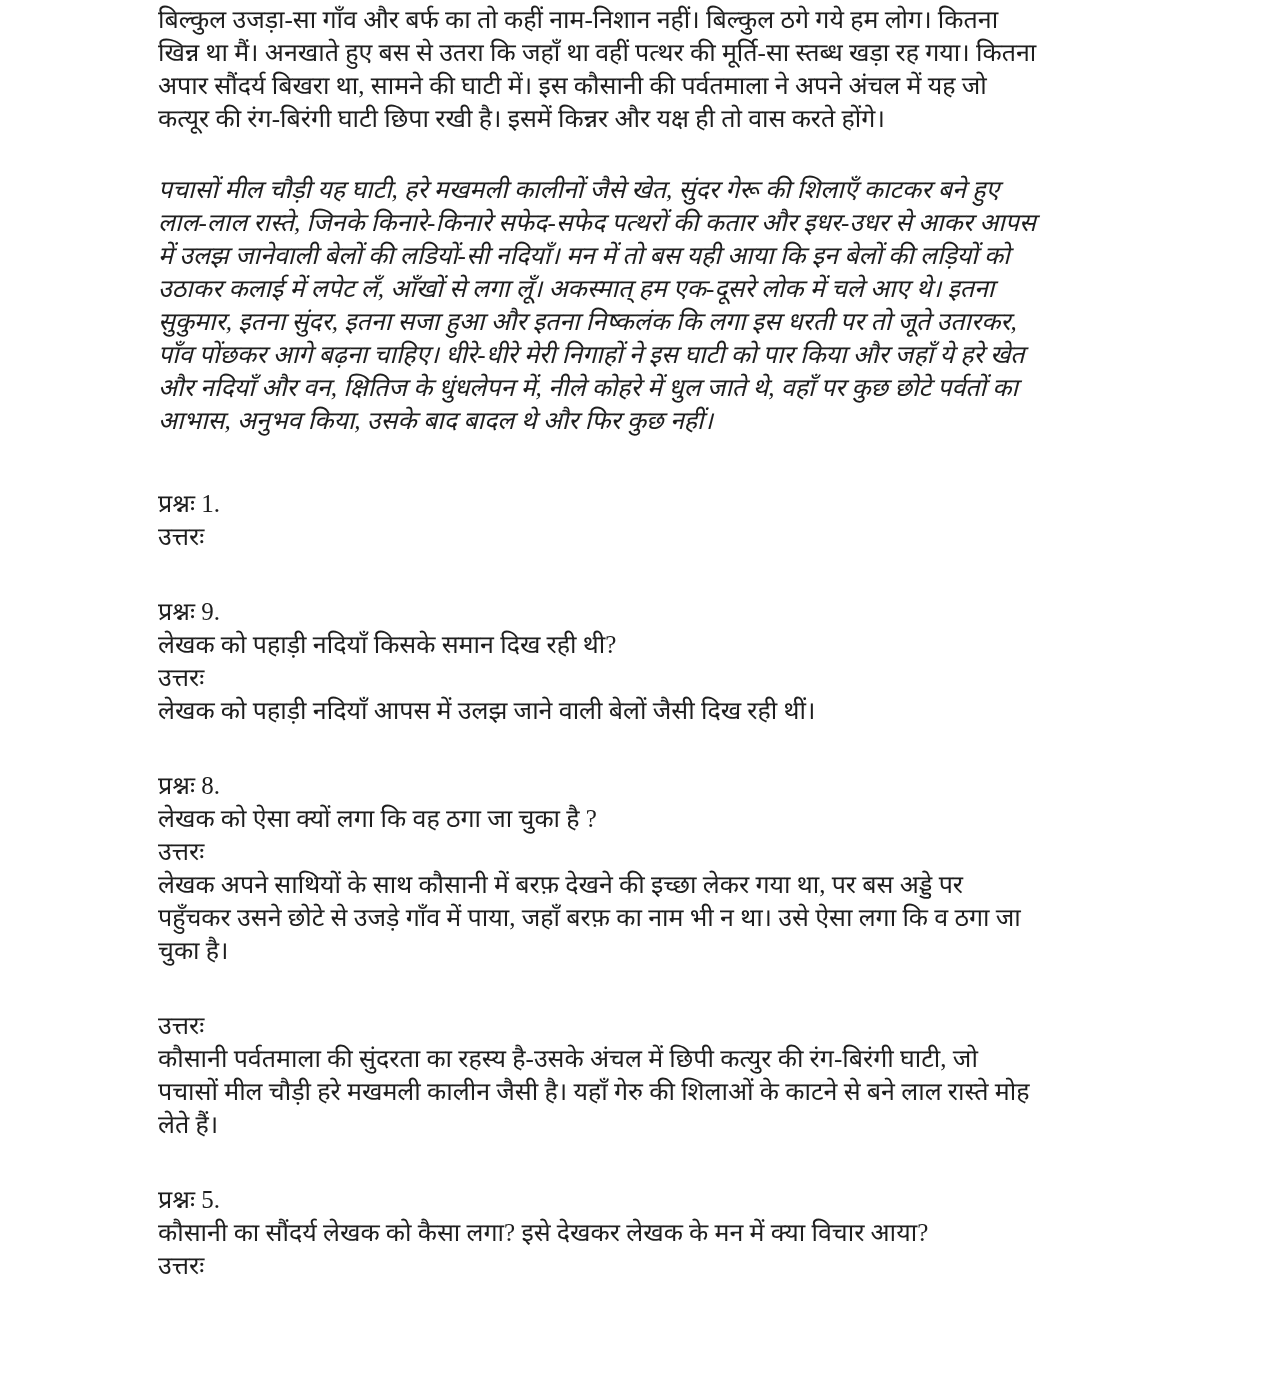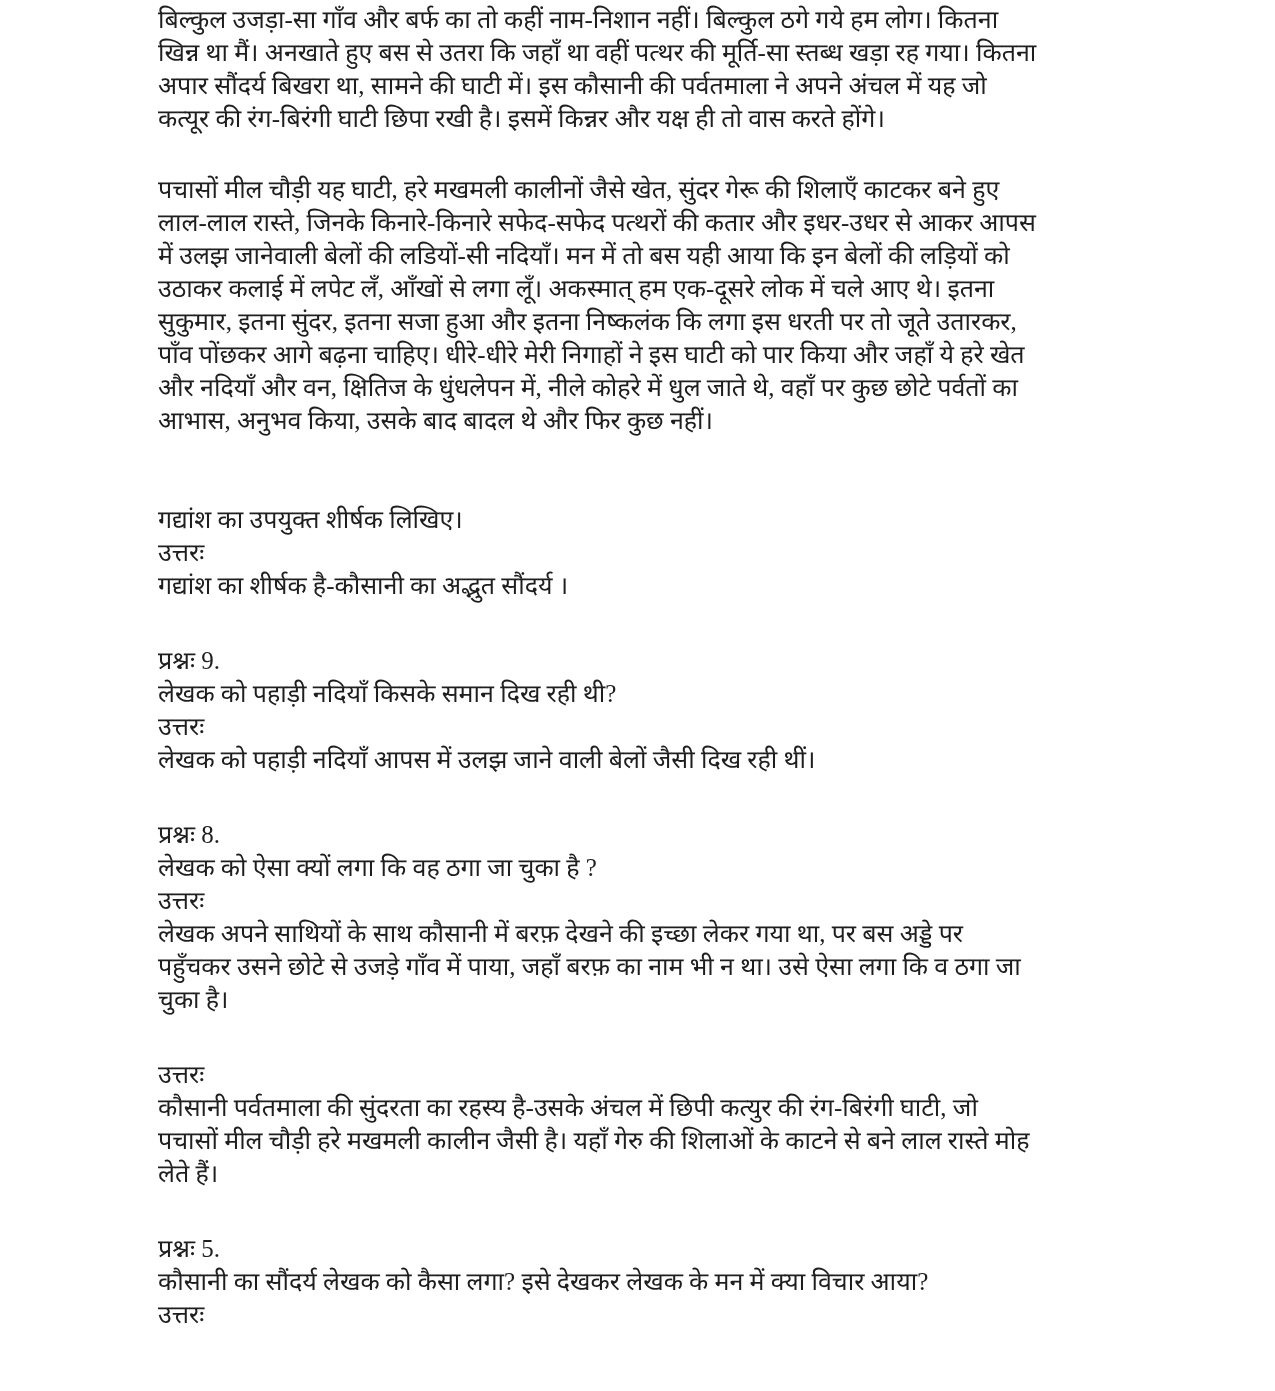--- a/index.html
+++ b/index.html
@@ -21,21 +21,22 @@
     color: #1e1e1e;
     font-size: 25px;
     line-height: 33px;
     font-weight: 400;
     text-align: left;
   }
   .para {
     margin: 0 0 38px 0;
   }
   .para.last-para {
-    margin-bottom: 66px;
+    margin-bottom: 50px;
+    font-style: italic;
   }
   .qa-block {
     margin: 0 0 42px 0;
   }
   .qa-block:last-child {
     margin-bottom: 11px;
   }
   .line {
     margin: 0;
   }
@@ -43,23 +44,22 @@
 </head>
 <body>
 
 <div class="content">
 
   <p class="para">बिल्कुल उजड़ा-सा गाँव और बर्फ का तो कहीं नाम-निशान नहीं। बिल्कुल ठगे गये हम लोग। कितना खिन्न था मैं। अनखाते हुए बस से उतरा कि जहाँ था वहीं पत्थर की मूर्ति-सा स्तब्ध खड़ा रह गया। कितना अपार सौंदर्य बिखरा था, सामने की घाटी में। इस कौसानी की पर्वतमाला ने अपने अंचल में यह जो कत्यूर की रंग-बिरंगी घाटी छिपा रखी है। इसमें किन्नर और यक्ष ही तो वास करते होंगे।</p>
 
   <p class="para last-para">पचासों मील चौड़ी यह घाटी, हरे मखमली कालीनों जैसे खेत, सुंदर गेरू की शिलाएँ काटकर बने हुए लाल-लाल रास्ते, जिनके किनारे-किनारे सफेद-सफेद पत्थरों की कतार और इधर-उधर से आकर आपस में उलझ जानेवाली बेलों की लडियों-सी नदियाँ। मन में तो बस यही आया कि इन बेलों की लड़ियों को उठाकर कलाई में लपेट लँ, आँखों से लगा लूँ। अकस्मात् हम एक-दूसरे लोक में चले आए थे। इतना सुकुमार, इतना सुंदर, इतना सजा हुआ और इतना निष्कलंक कि लगा इस धरती पर तो जूते उतारकर, पाँव पोंछकर आगे बढ़ना चाहिए। धीरे-धीरे मेरी निगाहों ने इस घाटी को पार किया और जहाँ ये हरे खेत और नदियाँ और वन, क्षितिज के धुंधलेपन में, नीले कोहरे में धुल जाते थे, वहाँ पर कुछ छोटे पर्वतों का आभास, अनुभव किया, उसके बाद बादल थे और फिर कुछ नहीं।</p>
 
   <section class="qa-block">
-    <div class="line">गद्यांश का उपयुक्त शीर्षक लिखिए।</div>
+    <div class="line">प्रश्नः 1.</div>
     <div class="line">उत्तरः</div>
-    <div class="line">गद्यांश का शीर्षक है-कौसानी का अद्भुत सौंदर्य ।</div>
   </section>
 
   <section class="qa-block">
     <div class="line">प्रश्नः 9.</div>
     <div class="line">लेखक को पहाड़ी नदियाँ किसके समान दिख रही थी?</div>
     <div class="line">उत्तरः</div>
     <div class="line">लेखक को पहाड़ी नदियाँ आपस में उलझ जाने वाली बेलों जैसी दिख रही थीं।</div>
   </section>
 
   <section class="qa-block">

